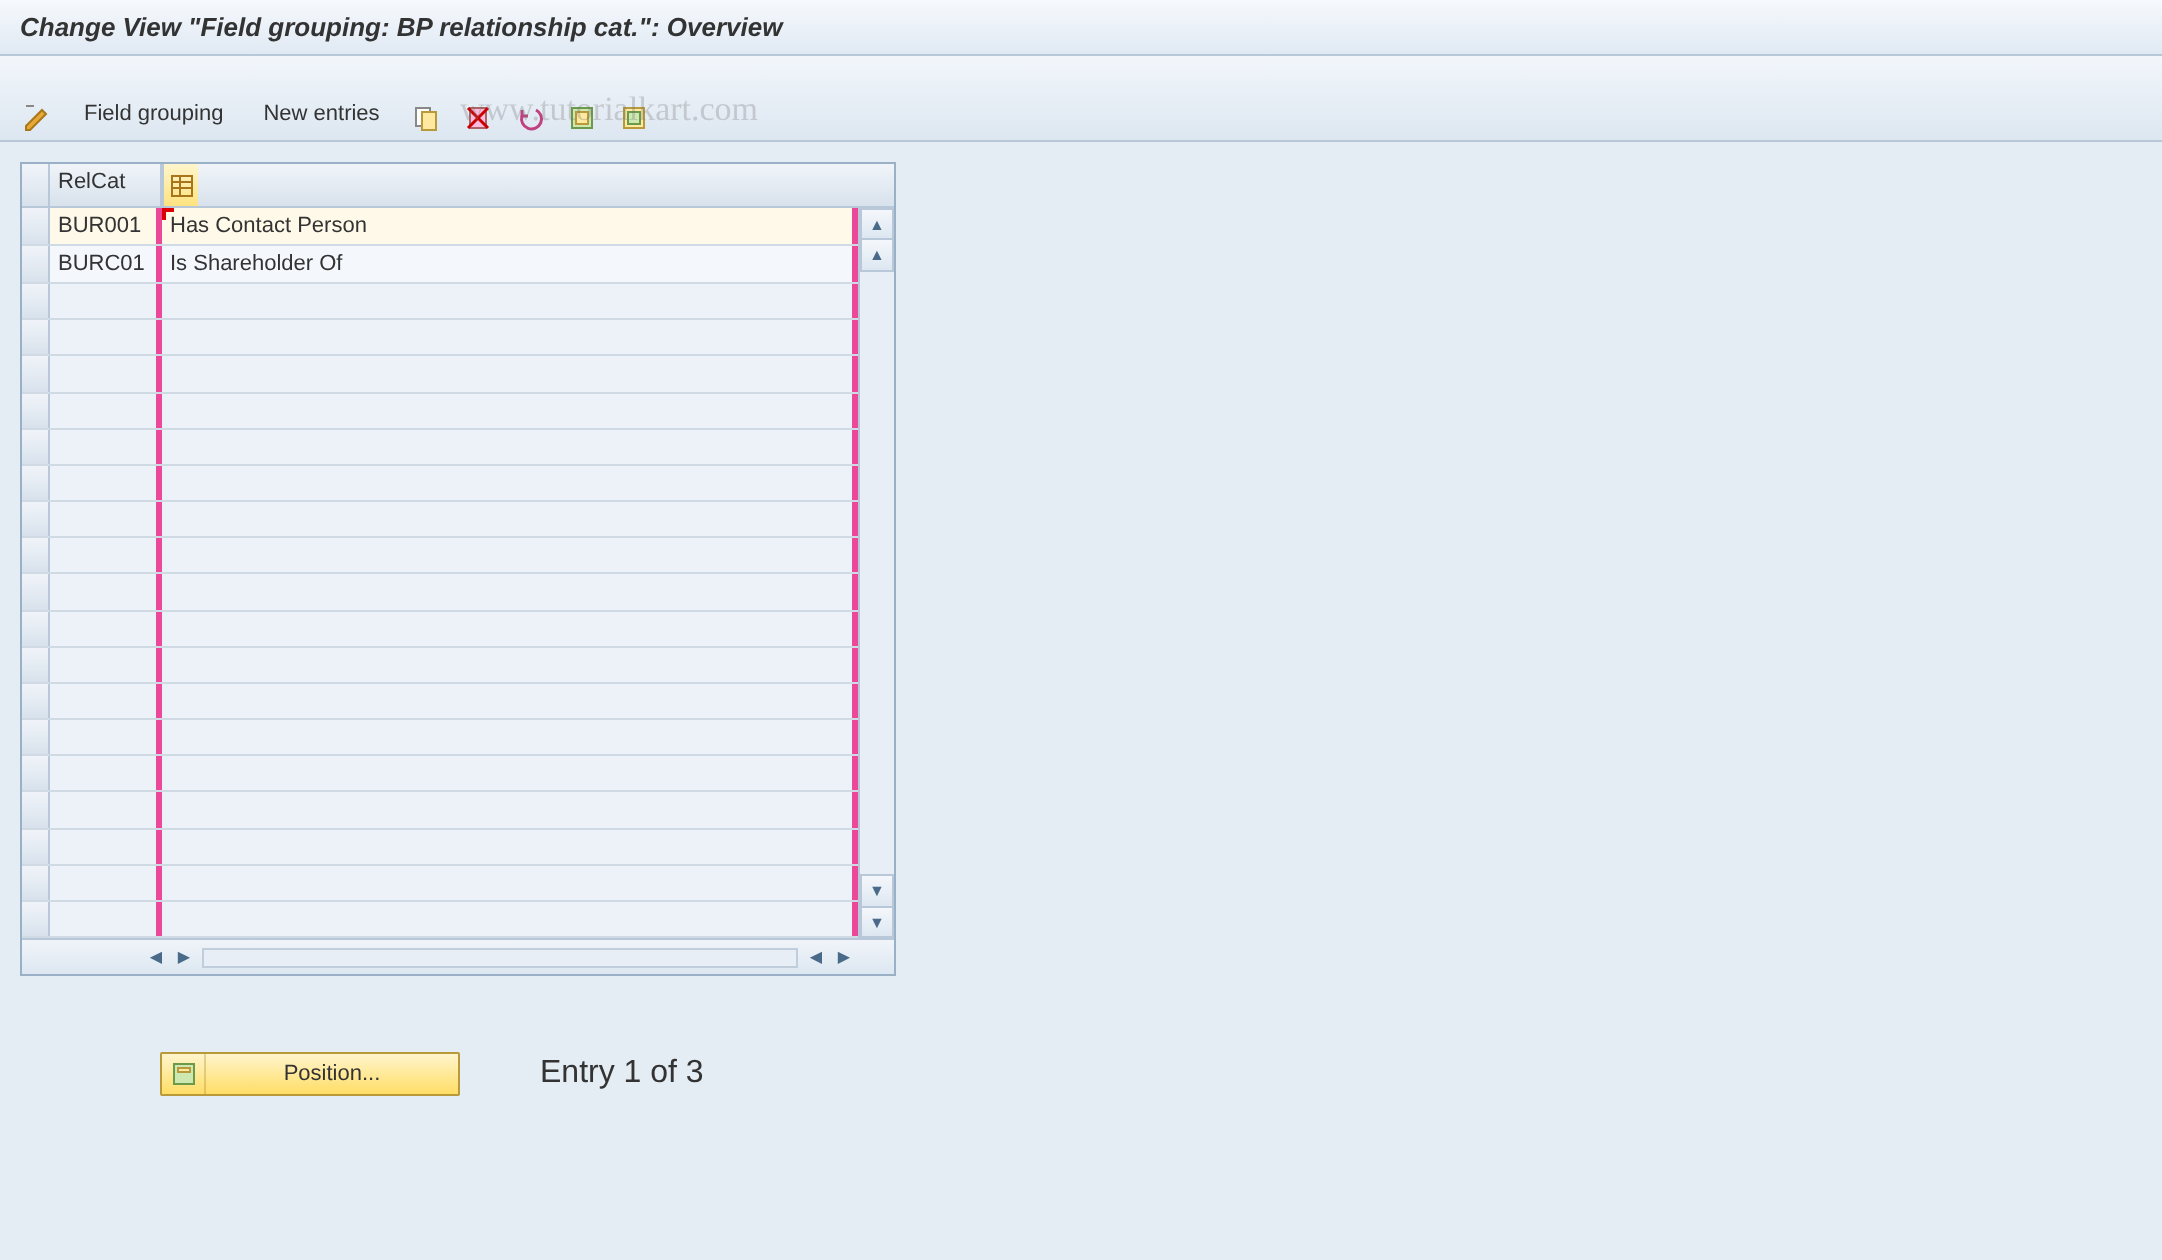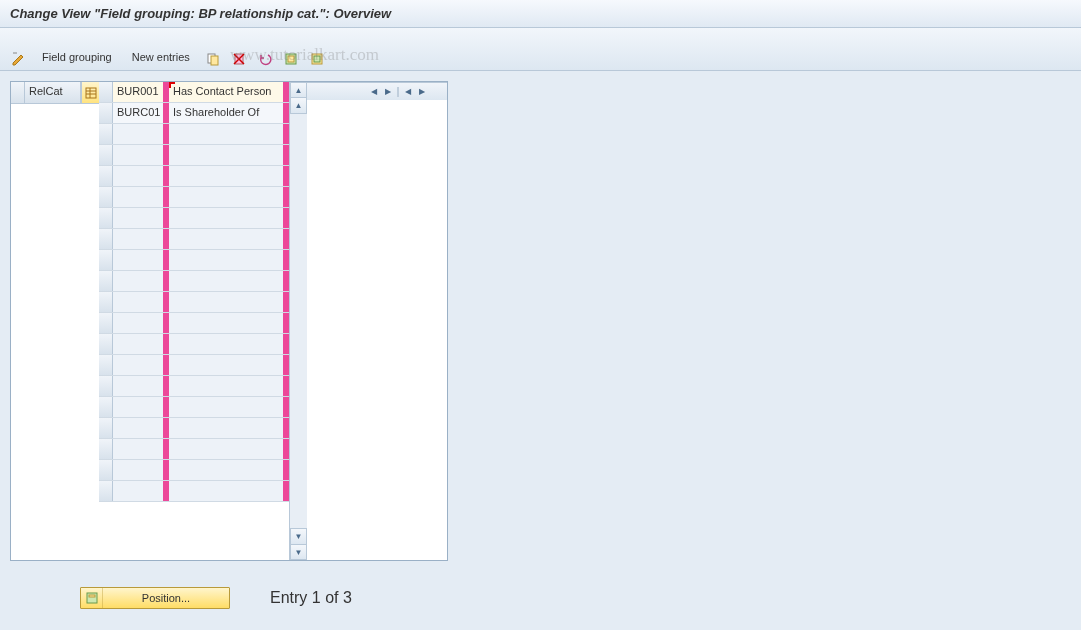--- a/index.html
+++ b/index.html
@@ -46,26 +46,26 @@
     color: #333;
     cursor: pointer;
     font-size: 11px;
   }
   .content-area {
     padding: 10px;
     height: calc(100% - 56px);
   }
   .table-container {
     width: 438px;
-    height: 480px;
+    height: 407px;
     border: 1px solid #9ab0c6;
     background: #fff;
     position: relative;
     display: flex;
-    flex-direction: row;
+    flex-direction: column;
   }
   .table-header-row {
     display: flex;
     background: linear-gradient(to bottom, #f0f4f9 0%, #d8e2ec 100%);
     border-bottom: 1px solid #b8c8d8;
     height: 22px;
     position: relative;
   }
   .row-selector-header {
     width: 14px;
@@ -114,21 +114,21 @@
   }
   .row-selector {
     width: 14px;
     background: linear-gradient(to bottom, #f0f4f9 0%, #d8e2ec 100%);
     border-right: 1px solid #b8c8d8;
     flex-shrink: 0;
     cursor: pointer;
   }
   .cell {
     padding: 3px 4px;
-    border-right: 6px solid #ec4899;
+    border-right: 3px solid #ec4899;
     color: #333;
     font-size: 11px;
     overflow: hidden;
     white-space: nowrap;
     background: #fff;
   }
   .cell-relcat { width: 56px; flex-shrink: 0; background: #f4f7fb; }
   .cell-desc { flex: 1; background: #f4f7fb; }
   .empty-row .cell { background: #edf2f8; }
   .highlight-row .cell { background: #fef9e8; }
@@ -171,21 +171,21 @@
     color: #4a6a8a;
   }
   .hscroll-track {
     flex: 1;
     height: 10px;
     background: #e8eef5;
     border: 1px solid #c0cedc;
     margin: 0 2px;
   }
   .bottom-bar {
-    margin-top: 26px;
+    margin-top: 38px;
     display: flex;
     align-items: center;
     gap: 40px;
     padding-left: 70px;
   }
   .position-btn {
     width: 150px;
     height: 22px;
     background: linear-gradient(to bottom, #fff5cc 0%, #ffdd66 100%);
     border: 1px solid #b89a3a;

